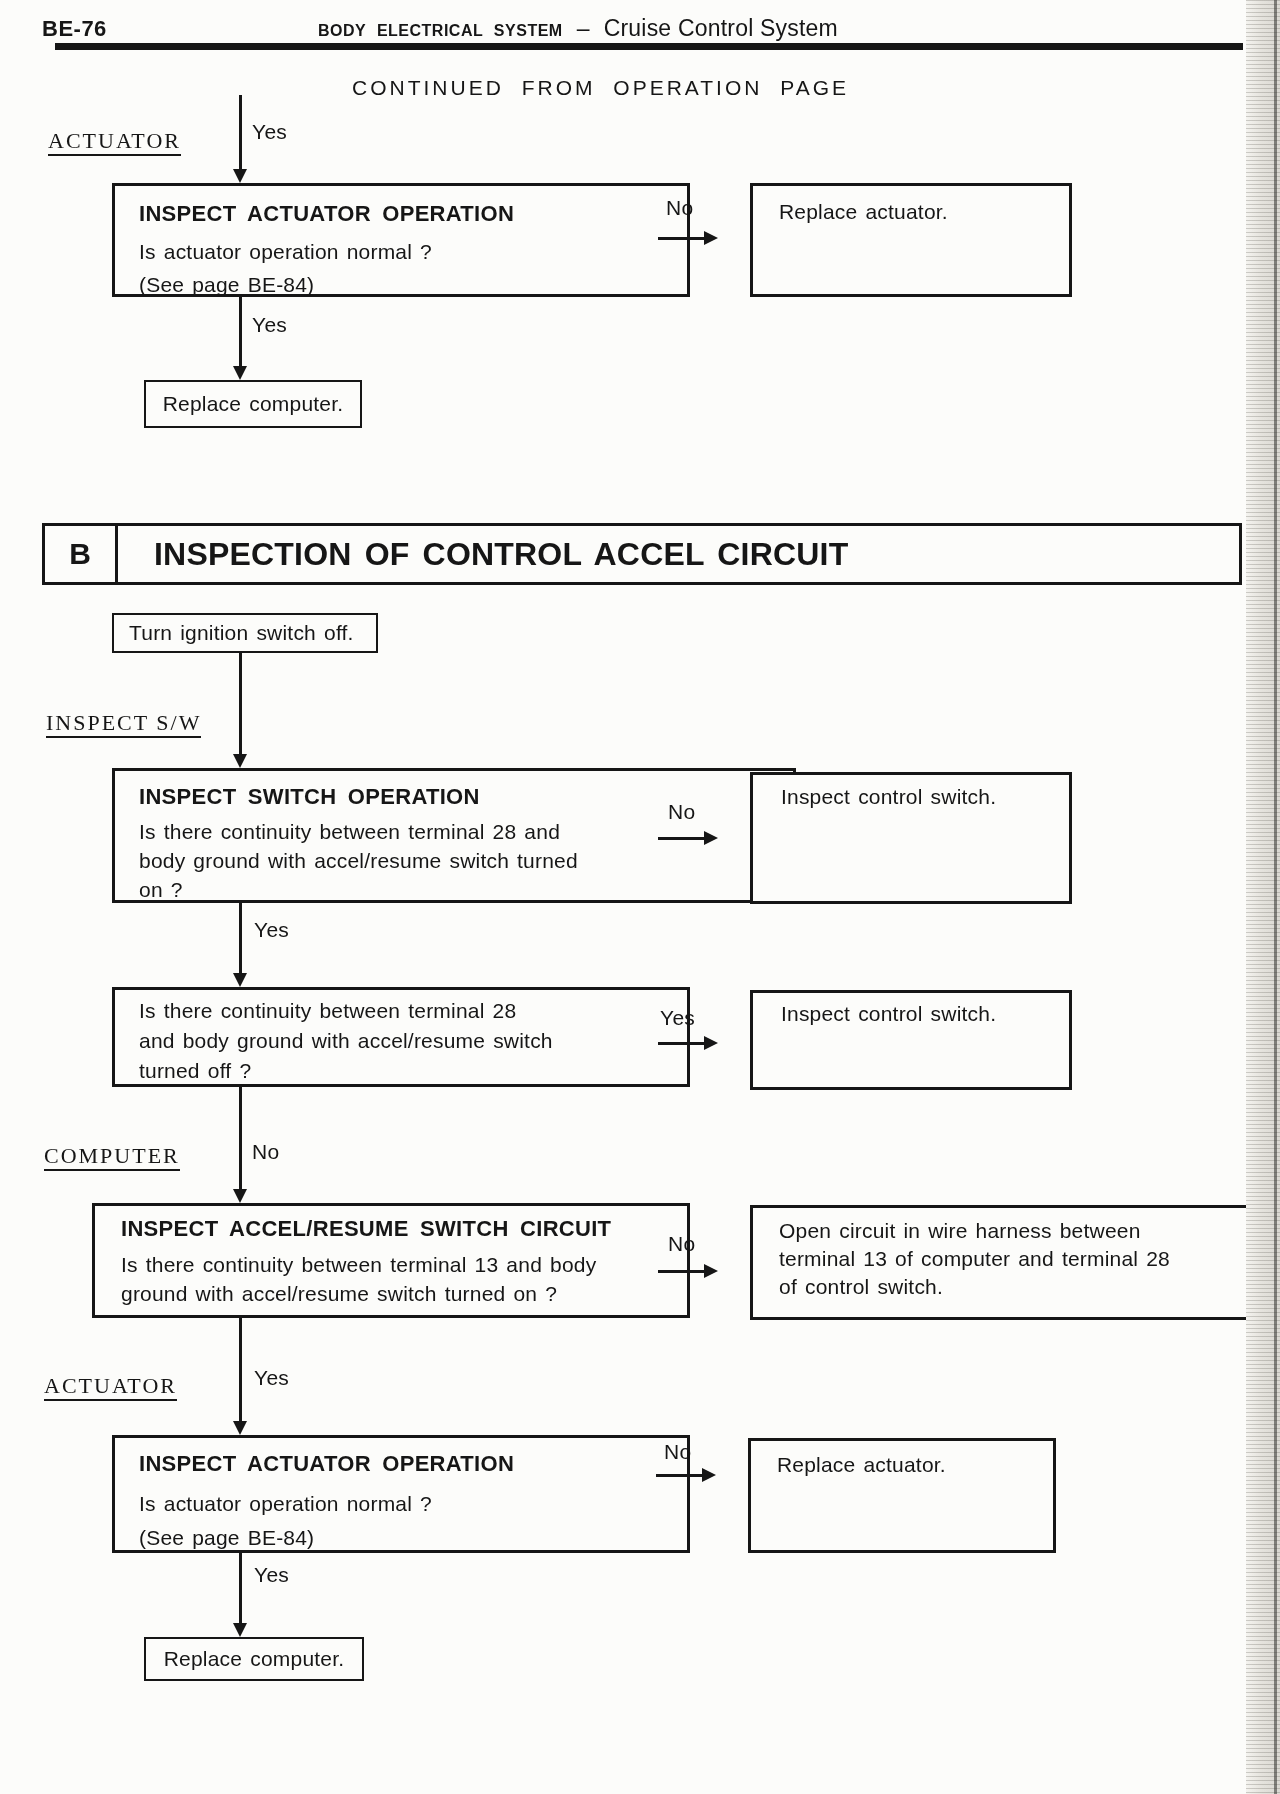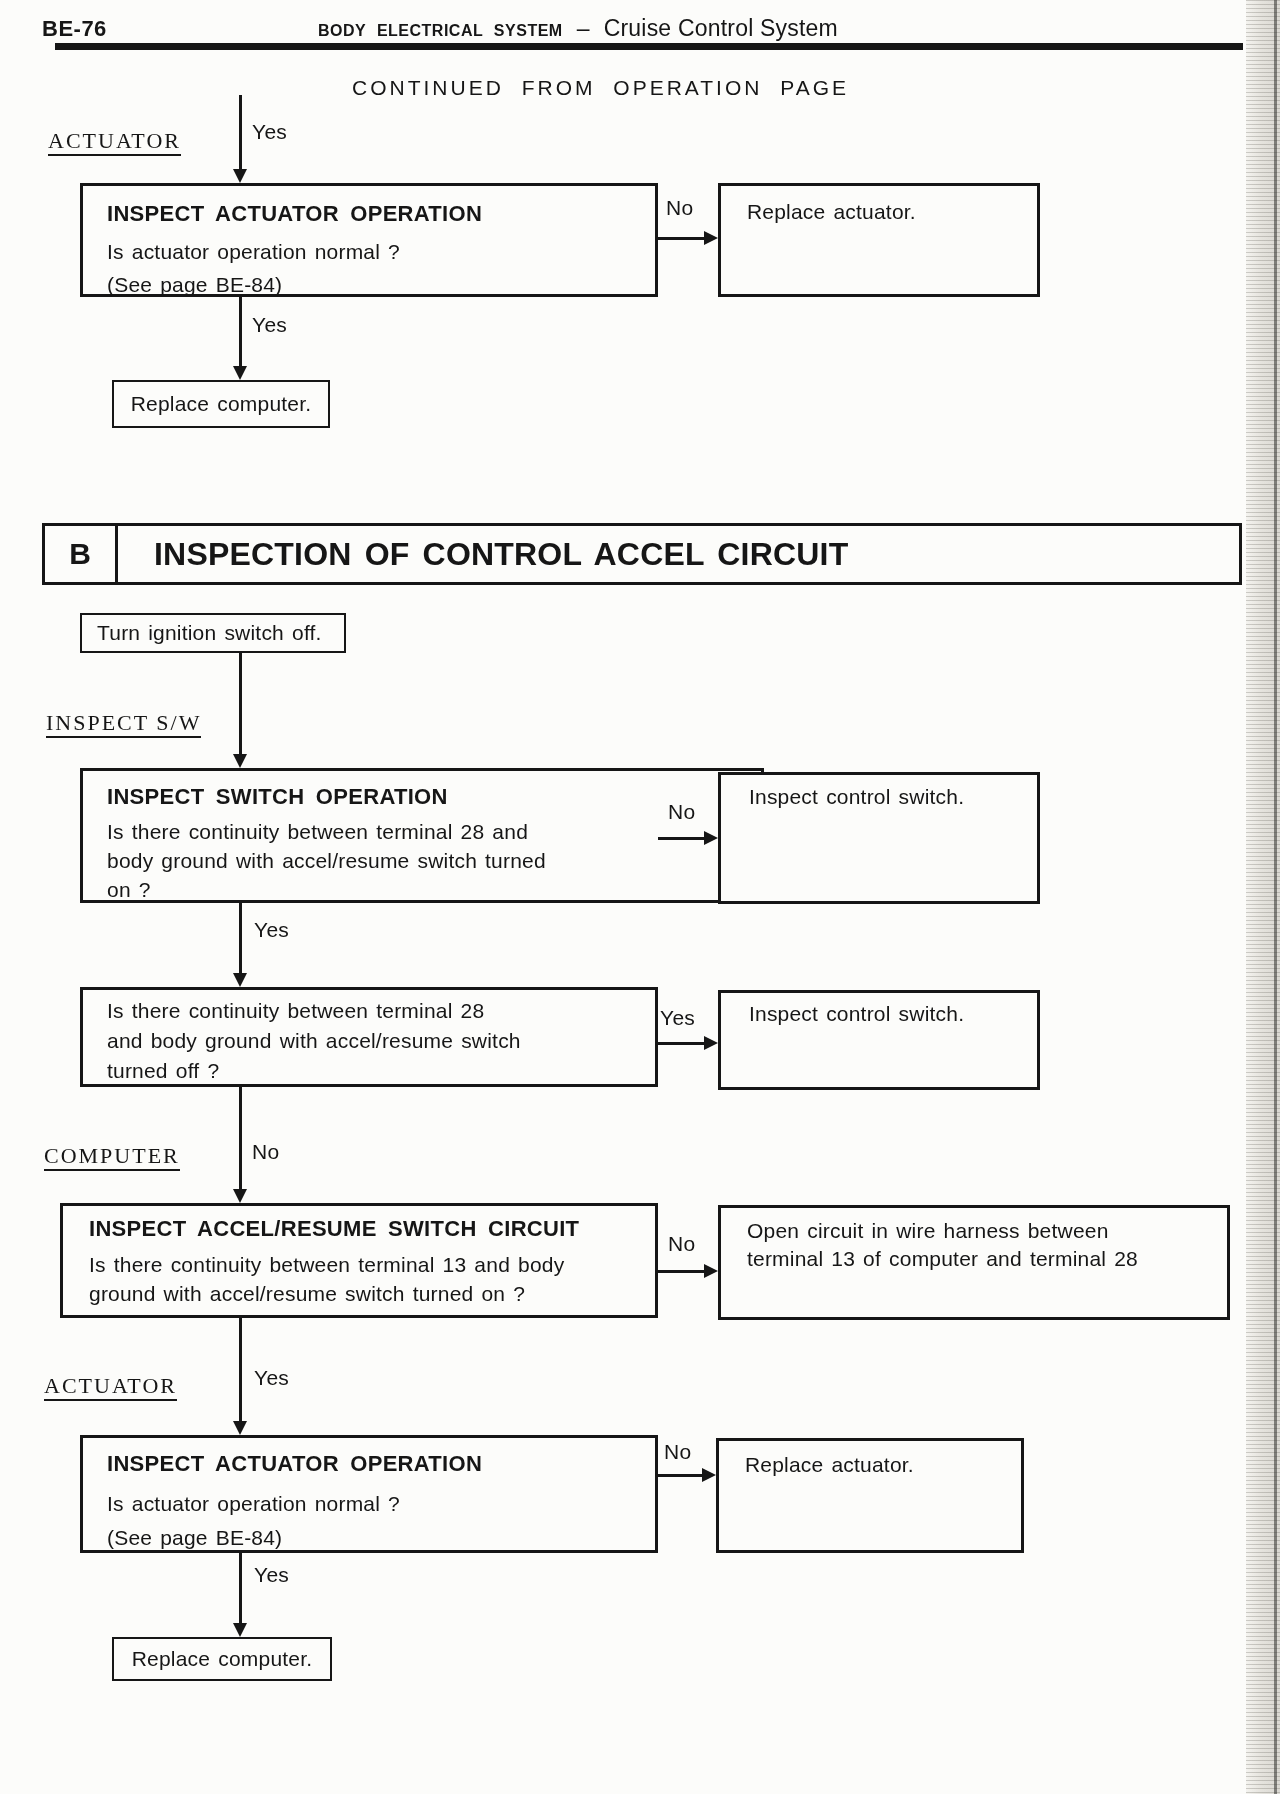--- a/index.html
+++ b/index.html
@@ -10,21 +10,21 @@
     color:#161616;
   }
   .abs{position:absolute;}
   
   .page-num{font-size:22px;font-weight:bold;letter-spacing:.5px;}
   .hdr-title{font-size:16px;font-weight:bold;letter-spacing:.5px;word-spacing:6px;white-space:nowrap;}
   .hdr-sub{font-size:23px;font-weight:normal;letter-spacing:.2px;}
   .hdr-rule{background:#161616;}
   .continued{font-size:21px;letter-spacing:3px;word-spacing:9px;white-space:nowrap;}
   
-  .fbox{border:3px solid #161616;background:#fcfcfa;box-sizing:border-box;}
+  .fbox{border:3px solid #161616;background:#fcfcfa;box-sizing:border-box;margin-left:32px;}
   .fbox-thin{border-width:2.5px;}
   .box-title{font-size:22px;font-weight:bold;letter-spacing:.3px;word-spacing:5px;white-space:nowrap;}
   .box-line{font-size:21px;letter-spacing:.2px;word-spacing:2px;white-space:nowrap;}
   .yn{font-size:21px;letter-spacing:.3px;}
   .side-label{font-size:22px;letter-spacing:2px;border-bottom:2.5px solid #161616;white-space:nowrap;font-family:Liberation Serif, serif;}
   .center-text{text-align:center;}
   
   .vline{width:2.5px;background:#161616;}
   .hline{height:2.5px;background:#161616;}
   .head-down{width:0;height:0;border-left:7px solid transparent;border-right:7px solid transparent;border-top:14px solid #161616;}
@@ -143,20 +143,21 @@
     <div class="box-line">ground with accel/resume switch turned on ?</div>
   </div>
 
   <div class="abs yn" style="left:668px;top:1232px;">No</div>
   <div class="abs hline" style="left:658px;top:1270px;width:48px;"></div>
   <div class="abs head-right" style="left:704px;top:1264px;"></div>
 
   <div class="abs fbox" style="left:718px;top:1205px;width:512px;height:115px;padding:11px 0 0 26px;">
     <div class="box-line" style="margin-bottom:4px;">Open circuit in wire harness between</div>
     <div class="box-line" style="margin-bottom:4px;">terminal 13 of computer and terminal 28</div>
+    <div class="box-line">of control switch.</div>
   </div>
 
   <div class="abs vline" style="left:239px;top:1318px;height:105px;"></div>
   <div class="abs head-down" style="left:233px;top:1421px;"></div>
   <div class="abs yn" style="left:254px;top:1366px;">Yes</div>
   <div class="abs side-label" style="left:44px;top:1373px;">ACTUATOR</div>
 
   <div class="abs fbox" style="left:80px;top:1435px;width:578px;height:118px;padding:13px 0 0 24px;">
     <div class="box-title" style="margin-bottom:15px;">INSPECT ACTUATOR OPERATION</div>
     <div class="box-line" style="margin-bottom:10px;">Is actuator operation normal ?</div>

